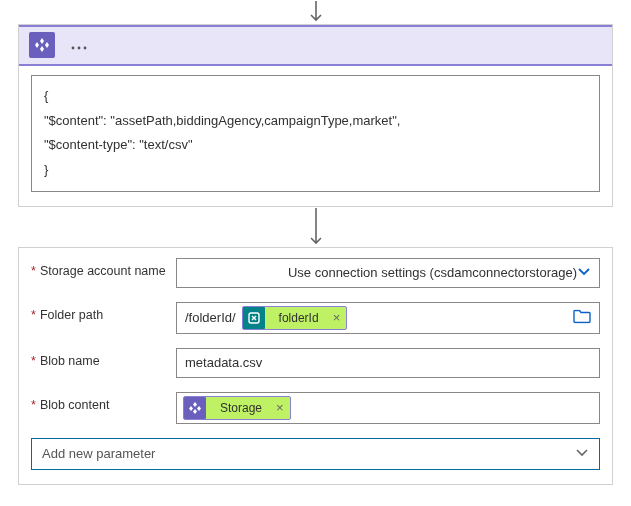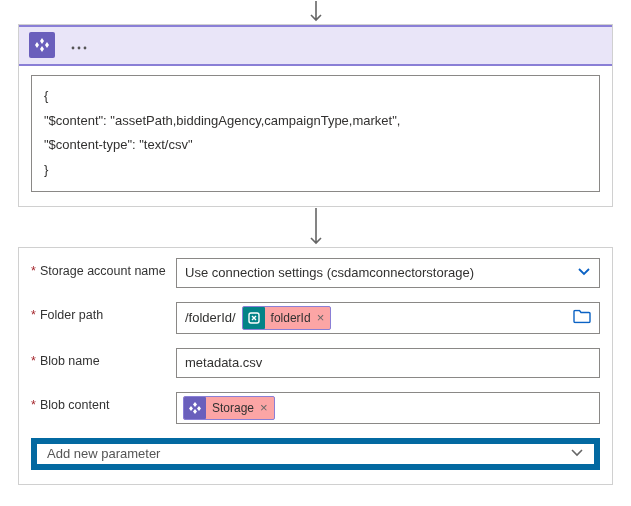--- a/index.html
+++ b/index.html
@@ -22,34 +22,34 @@
   .row { display:flex; margin-bottom:14px; }
   .row:last-child { margin-bottom:0; }
   .label { width:145px; padding-top:6px; color:#333; font-size:12.5px; }
   .req::before { content:"*"; color:#a4262c; margin-right:4px; }
   .field { flex:1; }
   .input-box, .select-box, .token-box, .textarea-box {
     border:1px solid #8a8886; background:#fff; min-height:30px;
     display:flex; align-items:center; padding:0 8px; font-size:13px; color:#323130;
   }
   .textarea-box { align-items:flex-start; padding:8px 12px; line-height:1.9; font-family:"Segoe UI", Arial, sans-serif; white-space:pre-wrap; }
-  .select-box { justify-content:space-between; cursor:pointer;gap:36px; }
+  .select-box { justify-content:flex-end; cursor:pointer; }
   .chevron { color:#0b62c4; }
   .token-box { gap:4px; flex-wrap:wrap; padding:3px 6px; position:relative; min-height:32px; }
   .token-box .plain { padding:2px 2px; }
-  .token { display:inline-flex; align-items:center; background:#fca5a5; border:1px solid #8a7fd6; border-radius:2px; height:24px; padding:0 6px 0 0; font-size:12px; }
+  .token { display:inline-flex; align-items:center; background:#bef264; border:1px solid #8a7fd6; border-radius:2px; height:24px; padding:0 6px 0 0; font-size:12px;gap:8px; }
   .token.green .tkicon{ background:#038387; }
   .token.purple .tkicon{ background:#6a5fbc; }
   .tkicon { width:22px; height:22px; display:flex; align-items:center; justify-content:center; margin-right:6px; border-radius:1px; }
   .tkicon svg { display:block; }
   .token .x { margin-left:6px; color:#666; cursor:pointer; font-size:13px; }
   .folder-icon { position:absolute; right:8px; top:50%; transform:translateY(-50%); color:#0b62c4; cursor:pointer; }
 
   .param-row { margin-top:8px; }
-  .param-select { width:100%; border:6px solid #0369a1; height:32px; display:flex; align-items:center; justify-content:space-between; padding:0 10px; color:#555; cursor:pointer; }
+  .param-select { width:100%; border:1px solid #0369a1; height:32px; display:flex; align-items:center; justify-content:space-between; padding:0 10px; color:#555; cursor:pointer; }
 </style>
 </head>
 <body>
 
 <div class="canvas">
 
   <div class="arrow-down">
     <svg width="14" height="22" viewBox="0 0 14 22">
         <path d="M7 0 V18 M2 14 L7 19 L12 14" stroke="#666" stroke-width="1.6" fill="none"></path>
       </svg>

